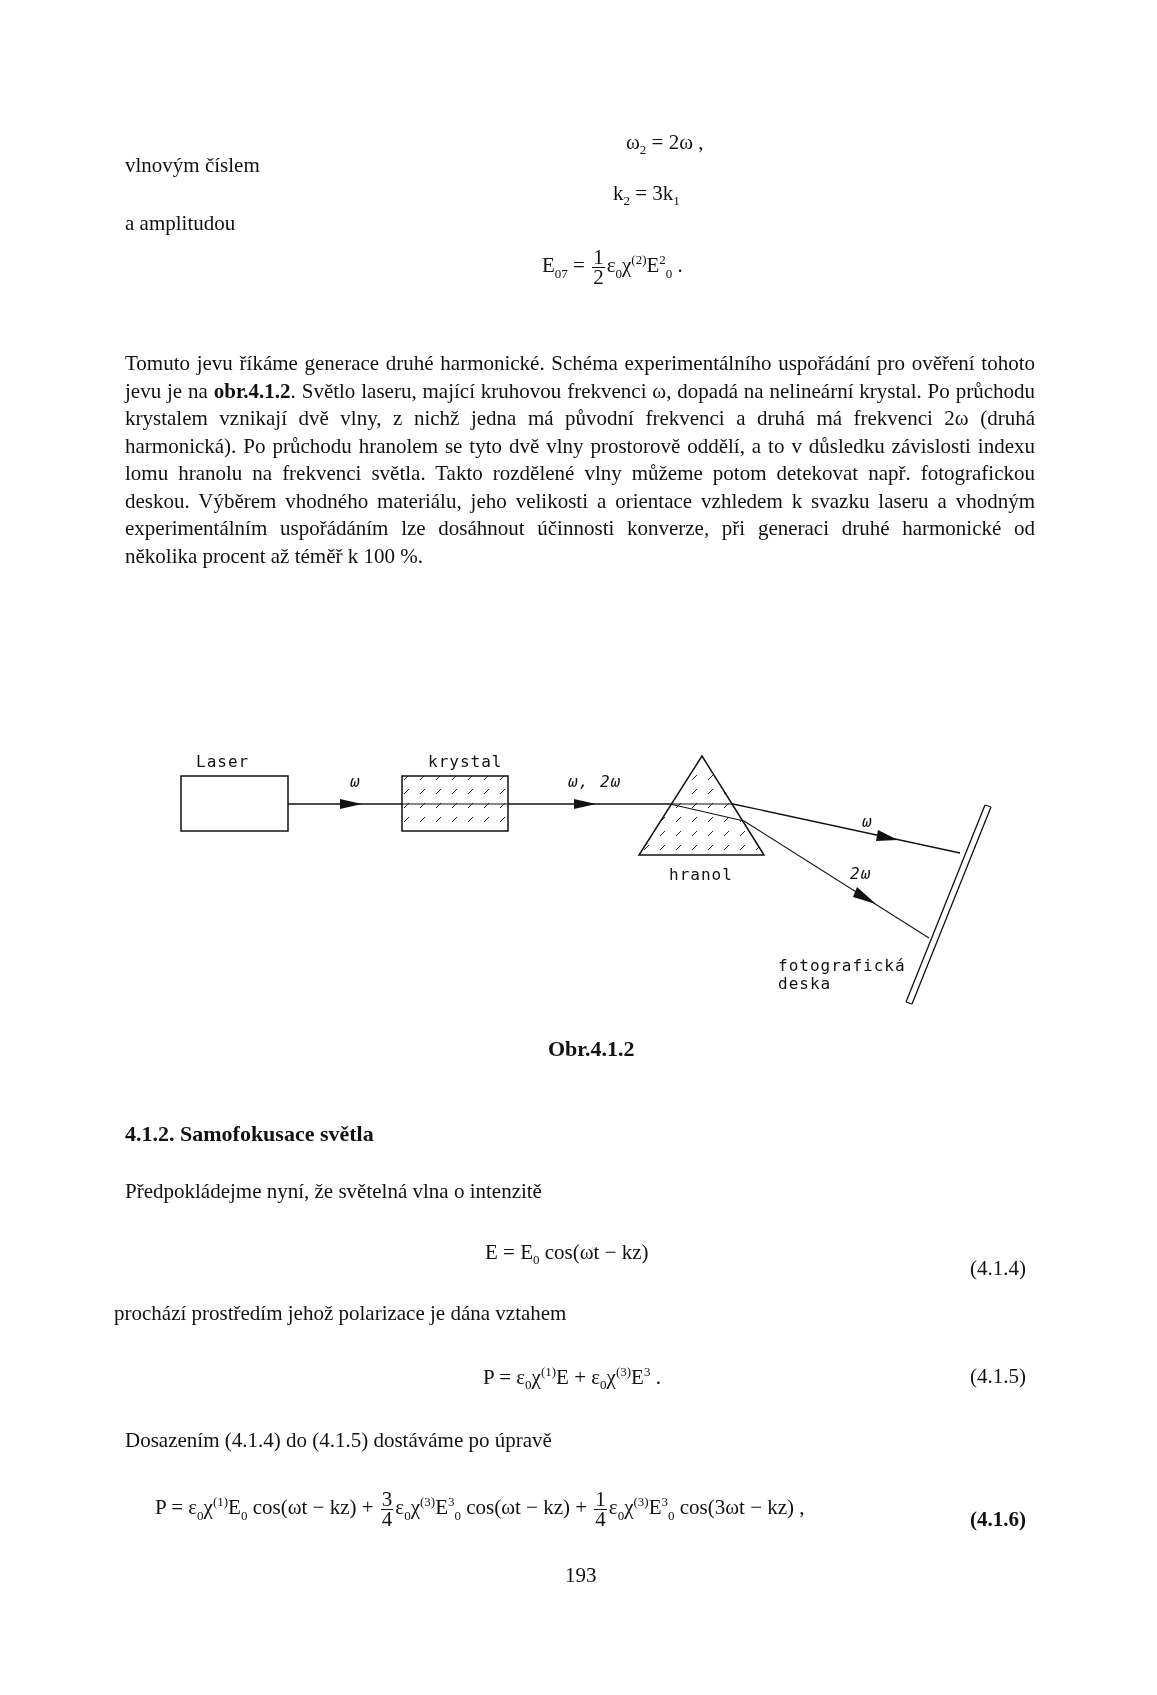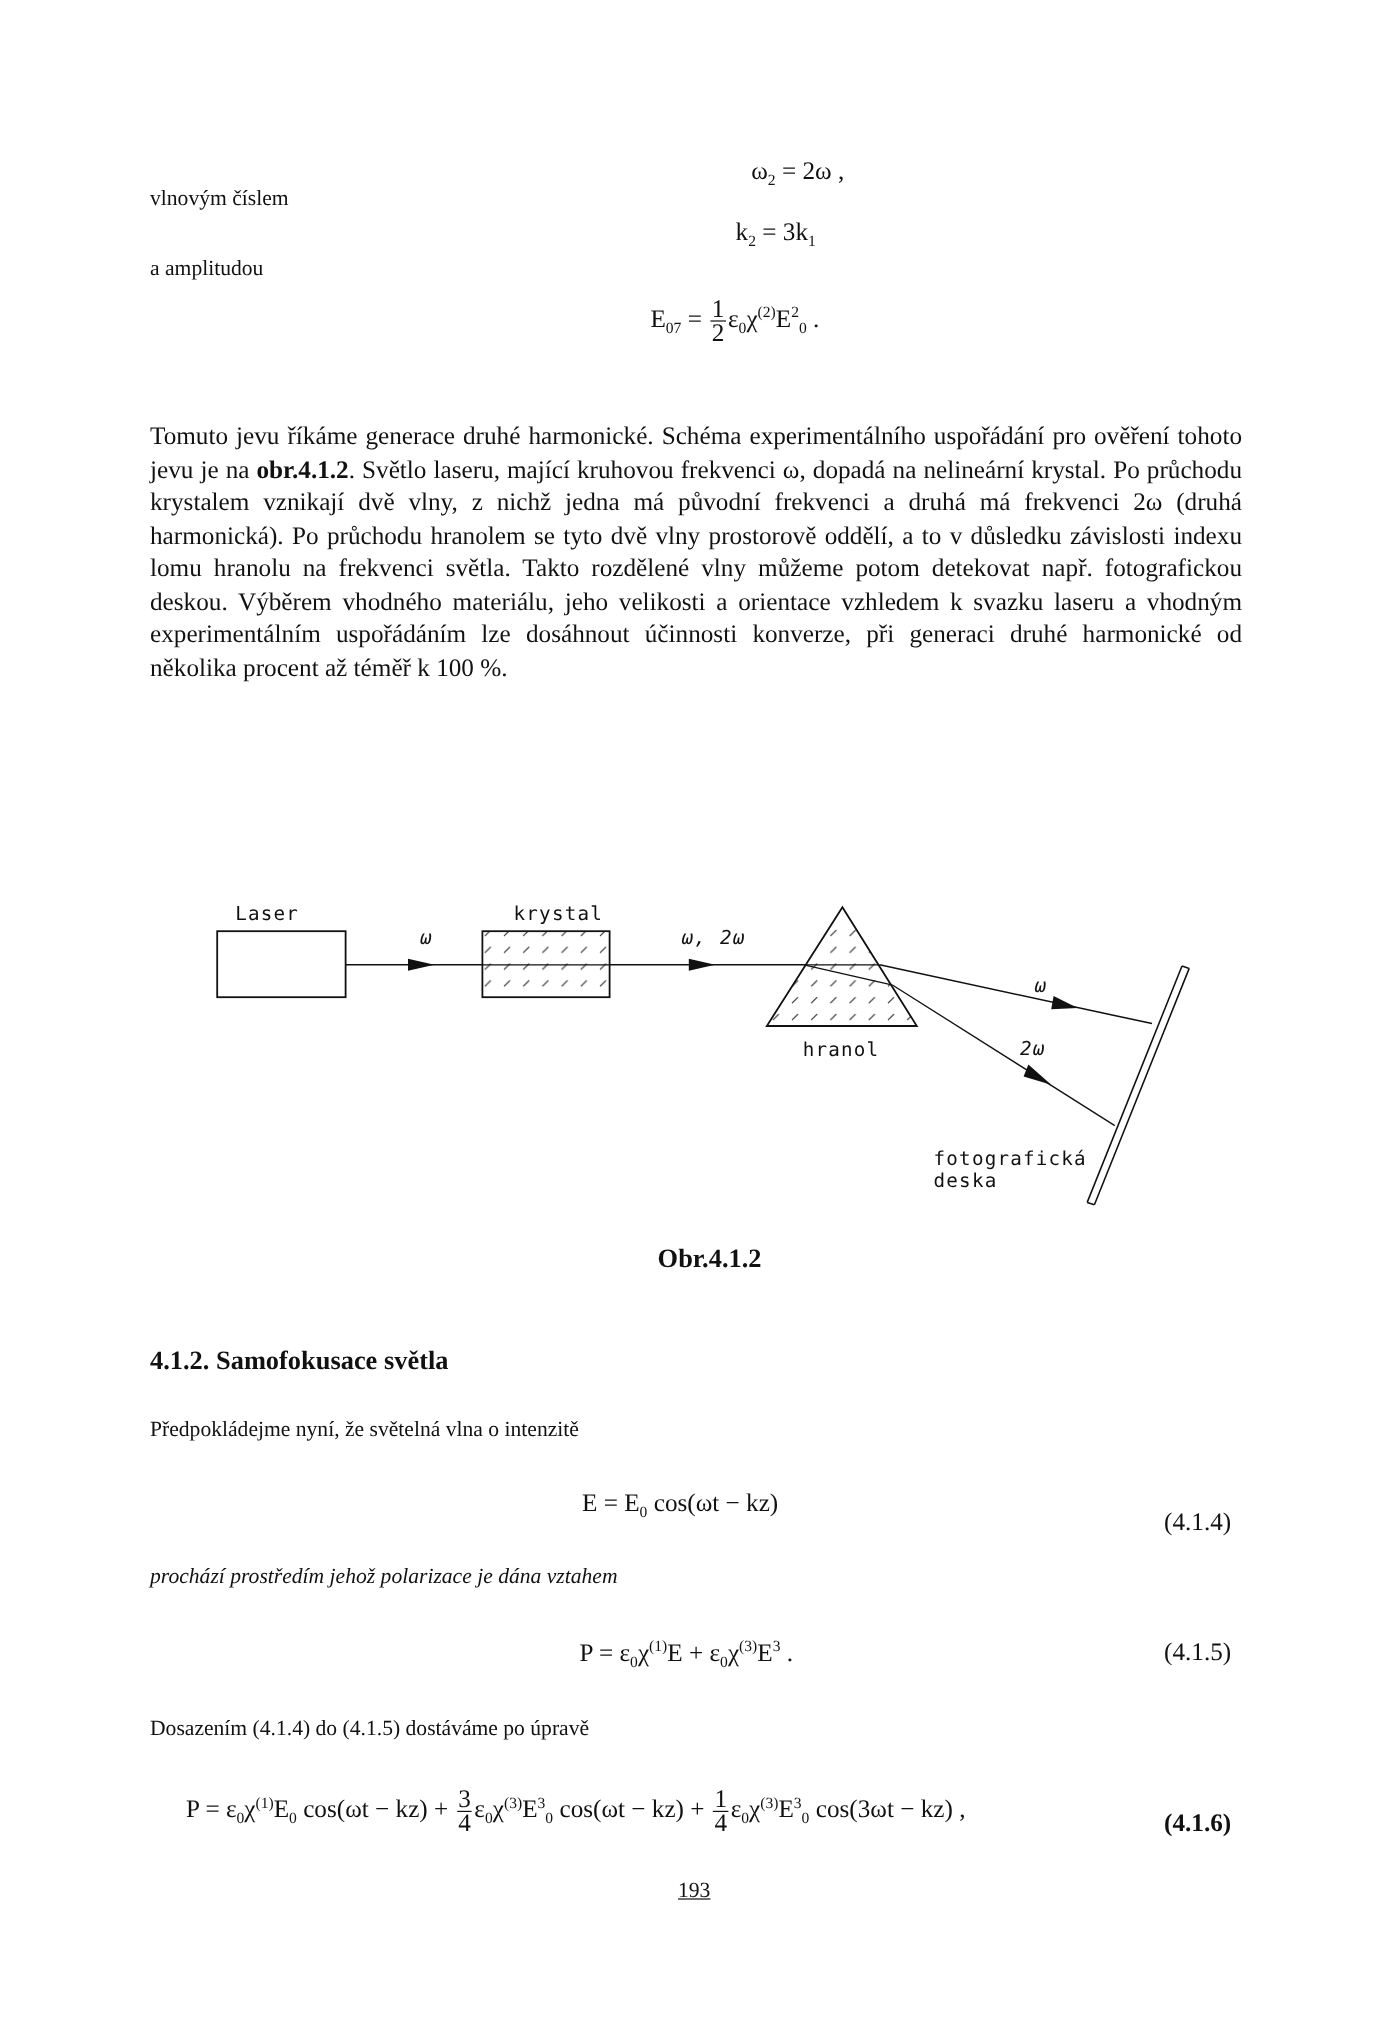--- a/index.html
+++ b/index.html
@@ -1,18 +1,18 @@
 <!DOCTYPE html>
 <html><head>
 <meta charset="utf-8">
 <style>
   html,body{margin:0;padding:0;background:#fff;}
   body{width:1157px;height:1695px;position:relative;overflow:hidden;
        font-family:"Liberation Serif","DejaVu Serif",serif;color:#111;}
-  .t{position:absolute;font-size:18px;line-height:27px;white-space:nowrap;}
+  .t{position:absolute;font-size:21px;line-height:27px;white-space:nowrap;}
   .para{position:absolute;left:125px;width:910px;font-size:21px;line-height:27.5px;text-align:justify;}
   .para b{font-weight:bold;}
   .eq{position:absolute;font-size:21px;white-space:nowrap;}
   sub,sup{font-size:13px;}
   .frac{display:inline-block;vertical-align:middle;text-align:center;margin:0 2px;line-height:19px;}
   .frac span{display:block;font-size:21px;}
   .frac .num{border-bottom:1px solid #111;padding:0 1px;}
   .eqnum{position:absolute;font-size:21px;}
   .diag-text{font-family:"DejaVu Sans Mono","Liberation Mono",monospace;font-size:16px;letter-spacing:1px;}
   .bold{font-weight:bold;}
@@ -85,27 +85,27 @@
 <div class="t bold" style="left:548px;top:1035px;font-size:22px;">Obr.4.1.2</div>
 
 <div class="t bold" style="left:125px;top:1120px;font-size:22px;">4.1.2. Samofokusace světla</div>
 <div class="t" style="left:125px;top:1178px;">Předpokládejme nyní, že světelná vlna o intenzitě</div>
 
 <div class="eq" style="left:485px;top:1240px;">
   <span>E = E</span><sub>0</sub><span> cos(ωt − kz)</span>
 </div>
 <div class="eqnum" style="left:970px;top:1240px;margin-top:16px;">(4.1.4)</div>
 
-<div class="t" style="left:125px;top:1300px;font-style:italic;">prochází prostředím jehož polarizace je dána vztahem</div>
+<div class="t" style="left:114px;top:1300px;">prochází prostředím jehož polarizace je dána vztahem</div>
 
 <div class="eq" style="left:483px;top:1364px;">
   <span>P = ε</span><sub>0</sub><span>χ</span><sup>(1)</sup><span>E + ε</span><sub>0</sub><span>χ</span><sup>(3)</sup><span>E</span><sup>3</sup><span> .</span>
 </div>
 <div class="eqnum" style="left:970px;top:1364px;">(4.1.5)</div>
 
 <div class="t" style="left:125px;top:1427px;">Dosazením (4.1.4) do (4.1.5) dostáváme po úpravě</div>
 
 <div class="eq" style="left:155px;top:1490px;font-size:21px;">
   <span>P = ε</span><sub>0</sub><span>χ</span><sup>(1)</sup><span>E</span><sub>0</sub><span> cos(ωt − kz) + </span><span class="frac"><span class="num">3</span><span>4</span></span><span>ε</span><sub>0</sub><span>χ</span><sup>(3)</sup><span>E</span><sup>3</sup><sub>0</sub><span> cos(ωt − kz) + </span><span class="frac"><span class="num">1</span><span>4</span></span><span>ε</span><sub>0</sub><span>χ</span><sup>(3)</sup><span>E</span><sup>3</sup><sub>0</sub><span> cos(3ωt − kz) ,</span>
 </div>
 <div class="eqnum" style="left:970px;top:1507px;font-weight:bold;">(4.1.6)</div>
 
-<div class="t" style="left:565px;top:1562px;text-decoration:underline;">193</div>
+<div class="t" style="left:565px;top:1562px;">193</div>
 
 </body></html>

